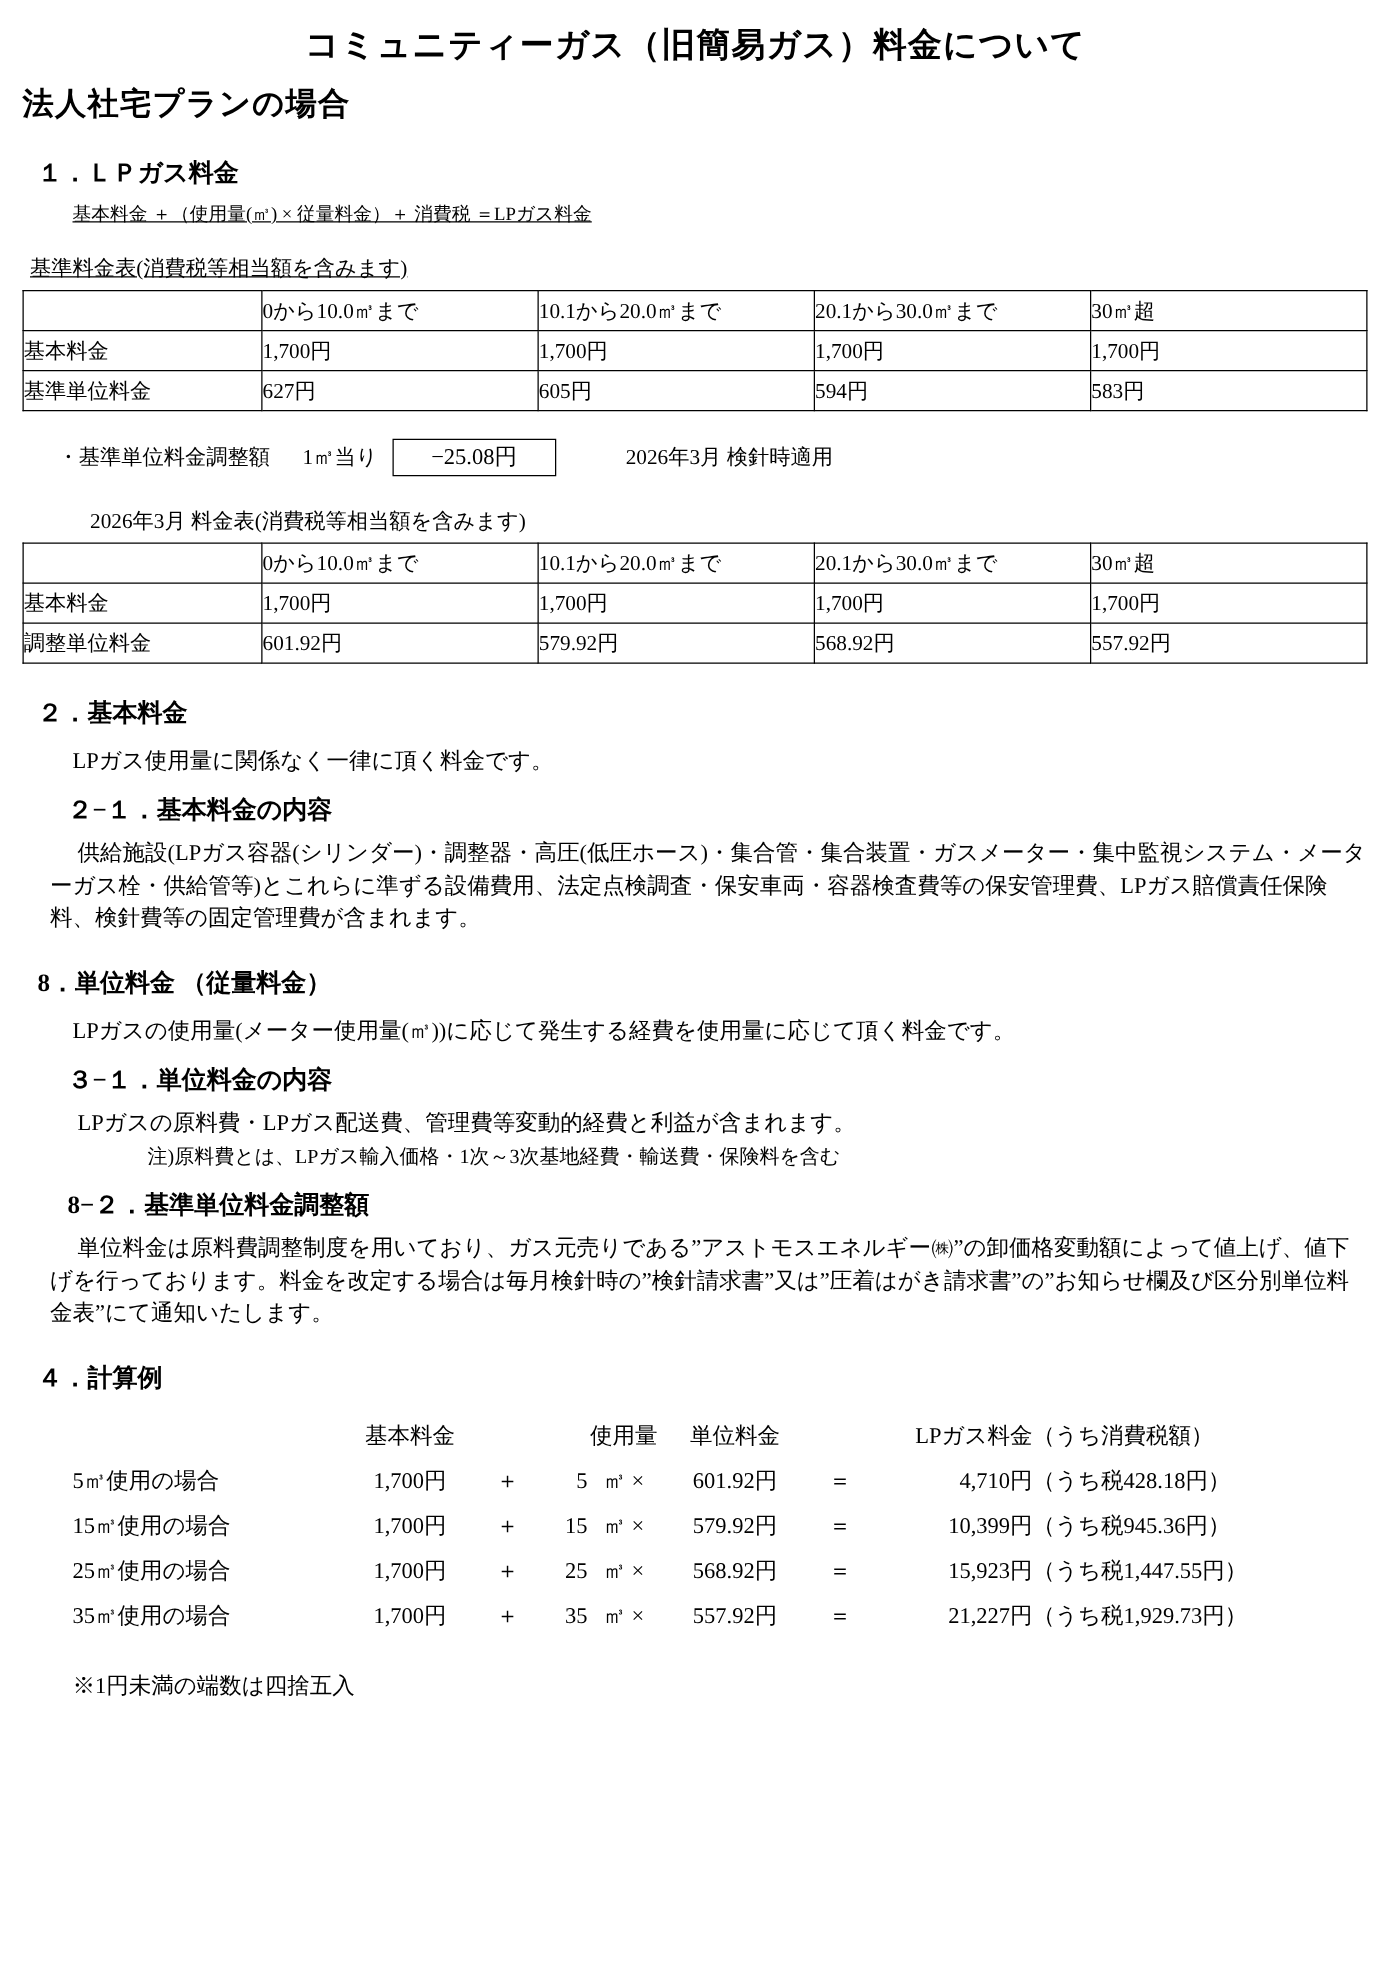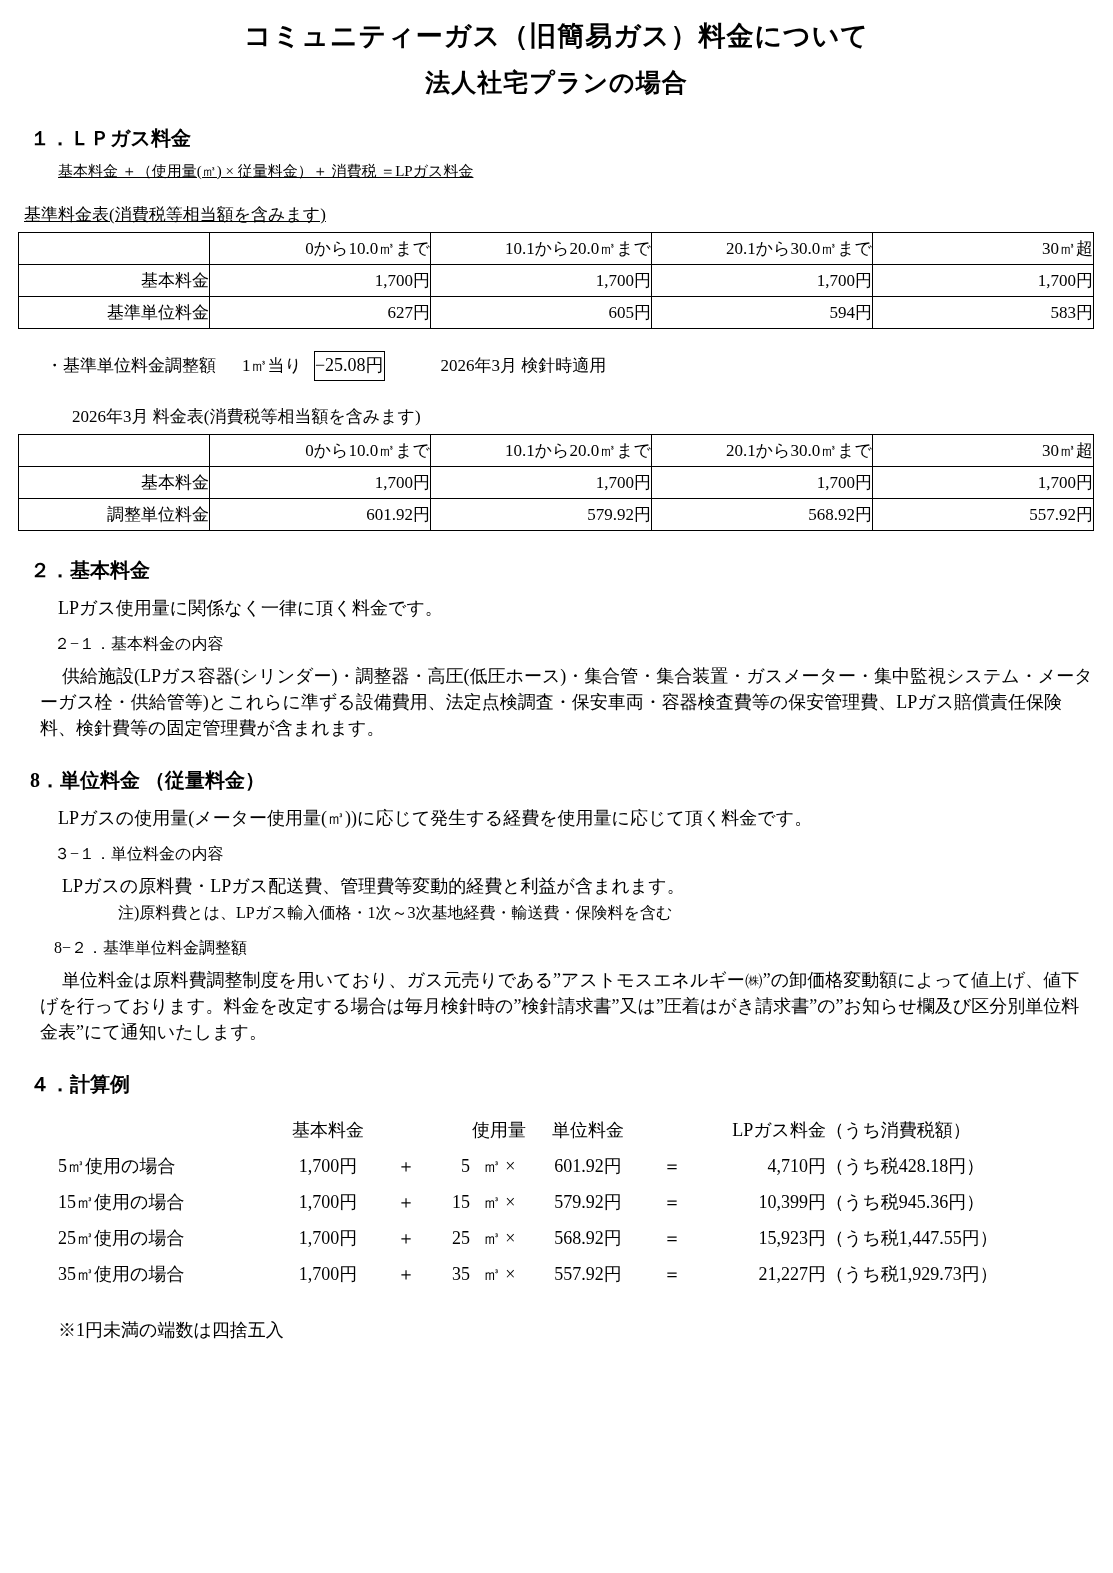--- a/index.html
+++ b/index.html
@@ -23,21 +23,20 @@
     padding: 0 18px;
   }
   .title1 {
     text-align: center;
     font-weight: bold;
     font-size: 27px;
     letter-spacing: 1px;
     margin-top: 18px;
   }
   .title2 {
-    text-align: center;
     font-weight: bold;
     font-size: 25px;
     letter-spacing: 1px;
     margin-top: 12px;
   }
   .sec-head {
     font-weight: bold;
     font-size: 20px;
     margin-top: 26px;
     margin-left: 12px;
@@ -63,48 +62,48 @@
     display: inline-block;
   }
   table.rate {
     border-collapse: collapse;
     width: 1076px;
     margin-top: 6px;
     table-layout: fixed;
   }
   table.rate td {
     border: 1px solid #000;
-    text-align: right;
+    text-align: left;
     height: 31px;
     font-size: 17px;
     padding: 0;
   }
   table.rate td.rowhead {
     width: 190px;
   }
   .adj-line {
     margin-top: 22px;
     margin-left: 28px;
     font-size: 17px;
     display: flex;
     align-items: center;
   }
   .adj-label { letter-spacing: 0px; }
   .adj-per { margin-left: 26px; }
   .adj-box {
     margin-left: 12px;
     border: 1px solid #000;
-    padding: 4px 0;
+    padding: 4px 30px;
     font-size: 18px;
     line-height: 1.1;
     text-align: center;
   }
   .adj-apply { margin-left: 56px; }
   .body-indent1 { margin-left: 40px; margin-top: 12px; font-size: 18px; }
-  .body-indent2 { margin-left: 36px; margin-top: 14px; font-size: 16px; font-weight: normal; }
+  .body-indent2 { margin-left: 36px; margin-top: 14px; font-size: 20px; font-weight: bold; }
   .para {
     margin-left: 22px;
     margin-top: 8px;
     font-size: 18px;
     line-height: 1.45;
   }
   .para.indent-first { text-indent: 22px; }
   .note-small {
     margin-left: 100px;
     margin-top: 4px;

